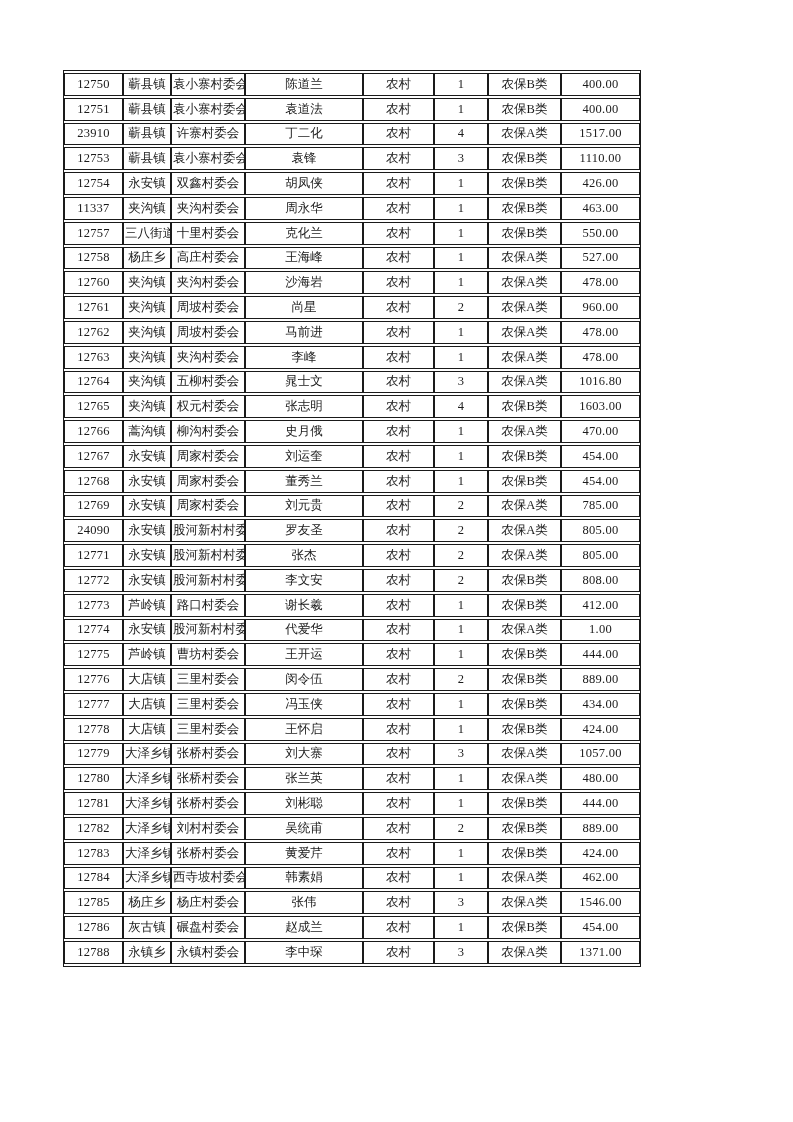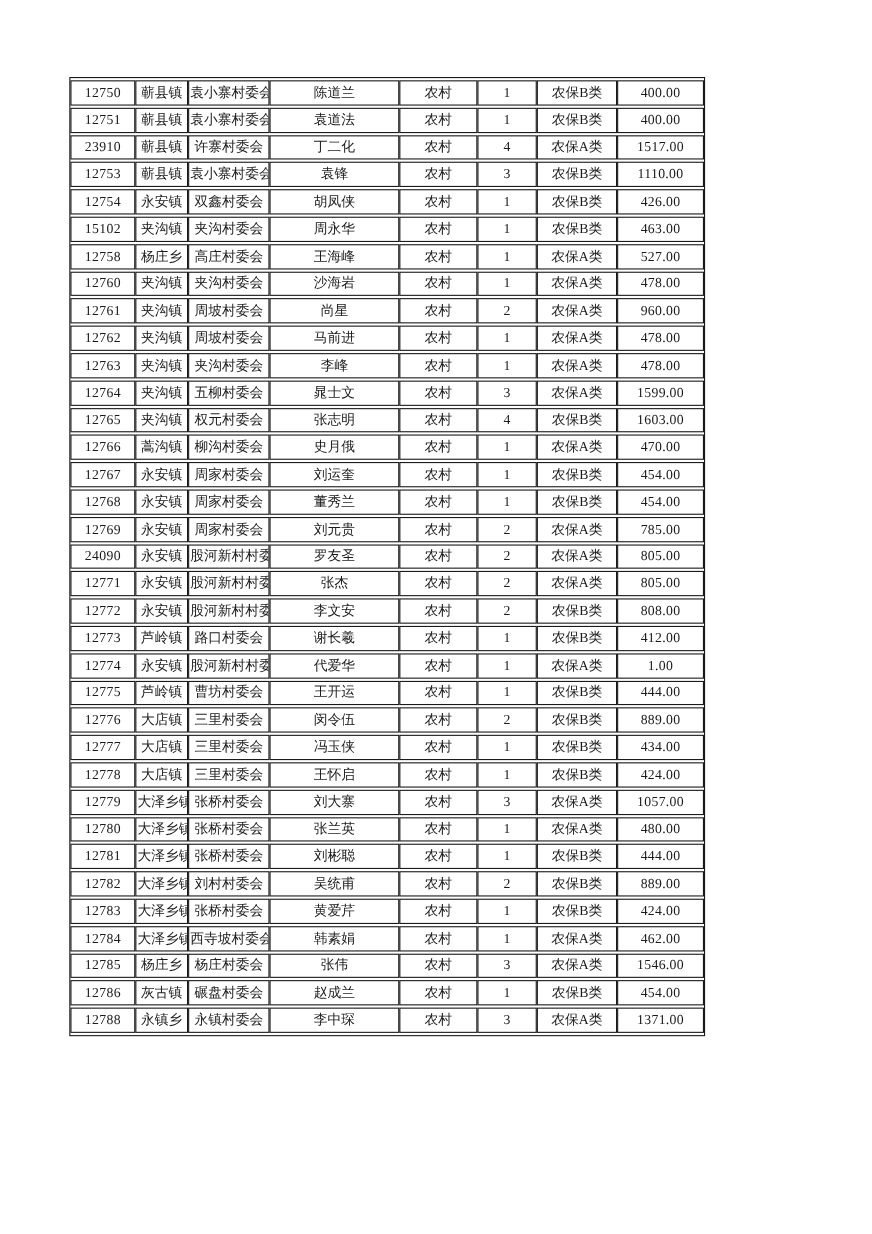--- a/index.html
+++ b/index.html
@@ -106,28 +106,38 @@
     <td class="num">12754</td>
     <td>永安镇</td>
     <td>双鑫村委会</td>
     <td>胡凤侠</td>
     <td>农村</td>
     <td class="num">1</td>
     <td>农保B类</td>
     <td class="num">426.00</td>
   </tr>
         <tr>
-    <td class="num">15102</td>
+    <td class="num">11337</td>
     <td>夹沟镇</td>
     <td>夹沟村委会</td>
     <td>周永华</td>
     <td>农村</td>
     <td class="num">1</td>
     <td>农保B类</td>
     <td class="num">463.00</td>
+  </tr>
+        <tr>
+    <td class="num">12757</td>
+    <td>三八街道</td>
+    <td>十里村委会</td>
+    <td>克化兰</td>
+    <td>农村</td>
+    <td class="num">1</td>
+    <td>农保B类</td>
+    <td class="num">550.00</td>
   </tr>
         <tr>
     <td class="num">12758</td>
     <td>杨庄乡</td>
     <td>高庄村委会</td>
     <td>王海峰</td>
     <td>农村</td>
     <td class="num">1</td>
     <td>农保A类</td>
     <td class="num">527.00</td>
@@ -173,21 +183,21 @@
     <td class="num">478.00</td>
   </tr>
         <tr>
     <td class="num">12764</td>
     <td>夹沟镇</td>
     <td>五柳村委会</td>
     <td>晁士文</td>
     <td>农村</td>
     <td class="num">3</td>
     <td>农保A类</td>
-    <td class="num">1599.00</td>
+    <td class="num">1016.80</td>
   </tr>
         <tr>
     <td class="num">12765</td>
     <td>夹沟镇</td>
     <td>权元村委会</td>
     <td>张志明</td>
     <td>农村</td>
     <td class="num">4</td>
     <td>农保B类</td>
     <td class="num">1603.00</td>

